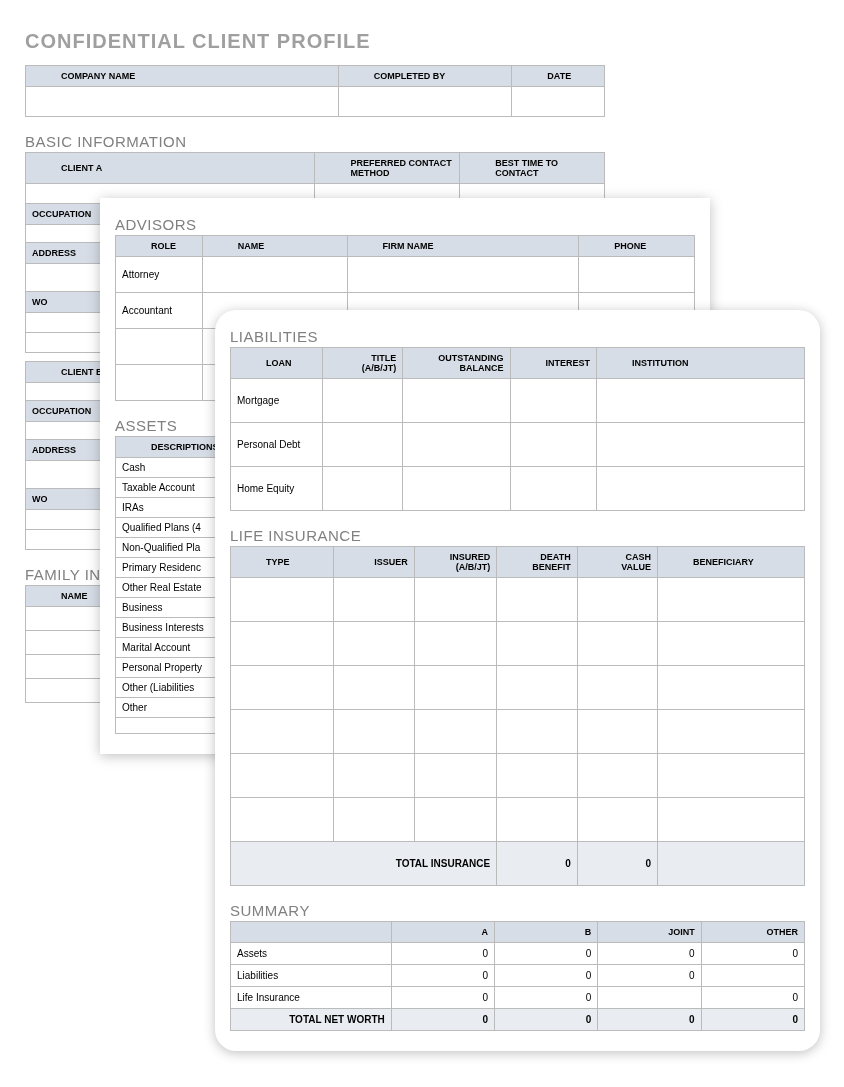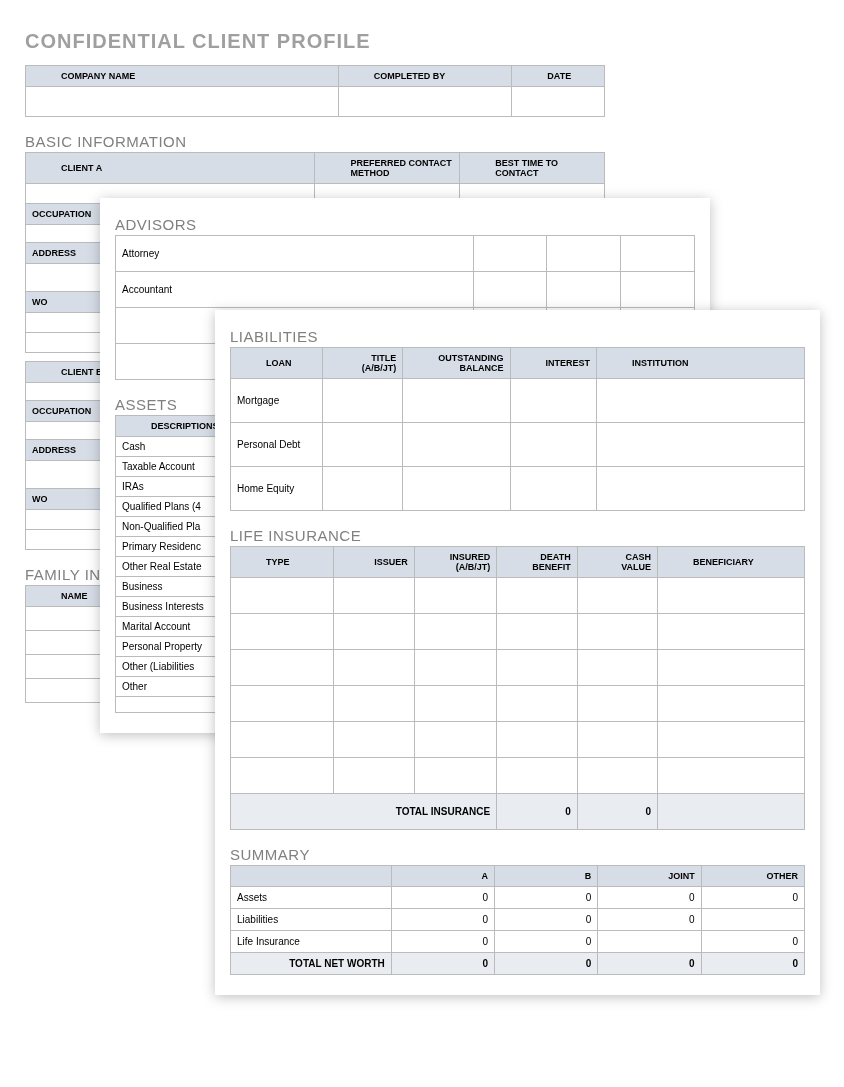--- a/index.html
+++ b/index.html
@@ -29,20 +29,21 @@
       width: 610px;
       padding: 18px 15px 20px 15px;
       z-index: 2;
     }
     .page3 {
       left: 215px;
       top: 310px;
       width: 605px;
       padding: 18px 15px 20px 15px;
       z-index: 3;
+      border-radius: 21px;
     }
     h1 {
       font-size: 20px;
       font-weight: bold;
       color: #9f9f9f;
       letter-spacing: 1px;
       margin-bottom: 12px;
       font-family: "Century Gothic", Arial, sans-serif;
     }
     h2 {
@@ -76,21 +77,21 @@
       background: #d7dde6;
       font-weight: bold;
       font-size: 9px;
     }
     .tall td { height: 30px; }
     .taller td { height: 36px; }
     .tallest td { height: 44px; }
     .num { text-align: right; }
     .ctr { text-align: right; }
     .assets-table td { padding: 4px 6px; }
-    .lifeins-table td { height: 36px; }
+    .lifeins-table td { height: 44px; }
     .summary-footer td { background: #e9edf2; font-weight: bold; margin-top: 26px; }
     .lifeins-footer td { background: #e9edf2; font-weight: bold; }
   </style>
 </head>
 <body>
 
 <div class="page page1">
   <h1>CONFIDENTIAL CLIENT PROFILE</h1>
 
   <table style="width:580px;">
@@ -201,20 +202,26 @@
           <td style="height:24px"></td>
         </tr>
   </tbody>
     </table>
 </div>
 
 <div class="page page2">
   <h2 style="margin-top:0">ADVISORS</h2>
   <table>
     <tbody>
+        <tr>
+      <th style="width:15%">ROLE</th>
+      <th style="width:25%">NAME</th>
+      <th style="width:40%">FIRM NAME</th>
+      <th style="width:20%">PHONE</th>
+    </tr>
     <tr class="taller">
           <td>Attorney</td>
           <td></td>
           <td></td>
           <td></td>
         </tr>
     <tr class="taller">
           <td>Accountant</td>
           <td></td>
           <td></td>

